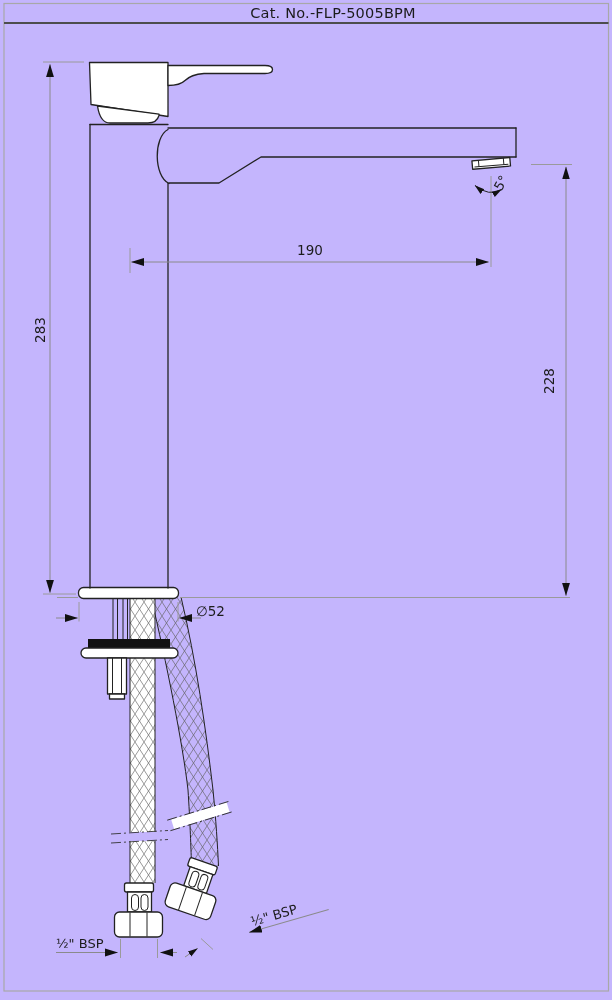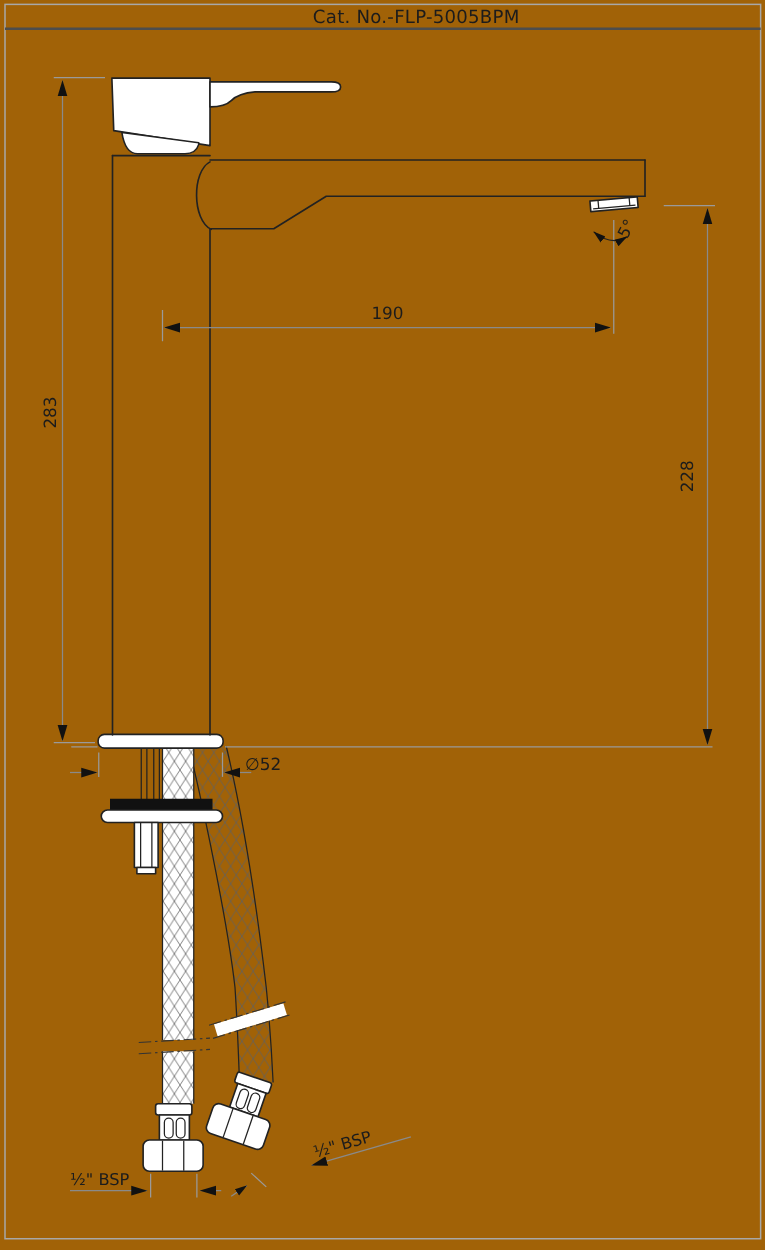--- a/index.html
+++ b/index.html
@@ -1,16 +1,16 @@
 <!DOCTYPE html>
 <html><head>
 <meta charset="utf-8">
 <style>
   html,body{margin:0;padding:0;background:#ffffff;}
-  .page{position:relative;width:612px;height:1000px;background:#a16207;overflow:hidden;
+  .page{position:relative;width:612px;height:1000px;background:#c4b5fd;overflow:hidden;
         font-family:"DejaVu Sans","Liberation Sans",sans-serif;}
   svg{display:block}
   text{fill:#1c1c1c}
   .title-text{font-size:14.5px;letter-spacing:0.2px;}
   .dim-text{font-size:13.5px;}
   .dim-text-sm{font-size:13px;}
   .obj{stroke:#222;stroke-width:1.3;fill:none;stroke-linejoin:round;stroke-linecap:round;}
   .objf{stroke:#222;stroke-width:1.3;fill:#fff;stroke-linejoin:round;}
   .thin{stroke:#222;stroke-width:1;fill:none;}
   .dim{stroke:#8a8a8a;stroke-width:1;fill:none;}

